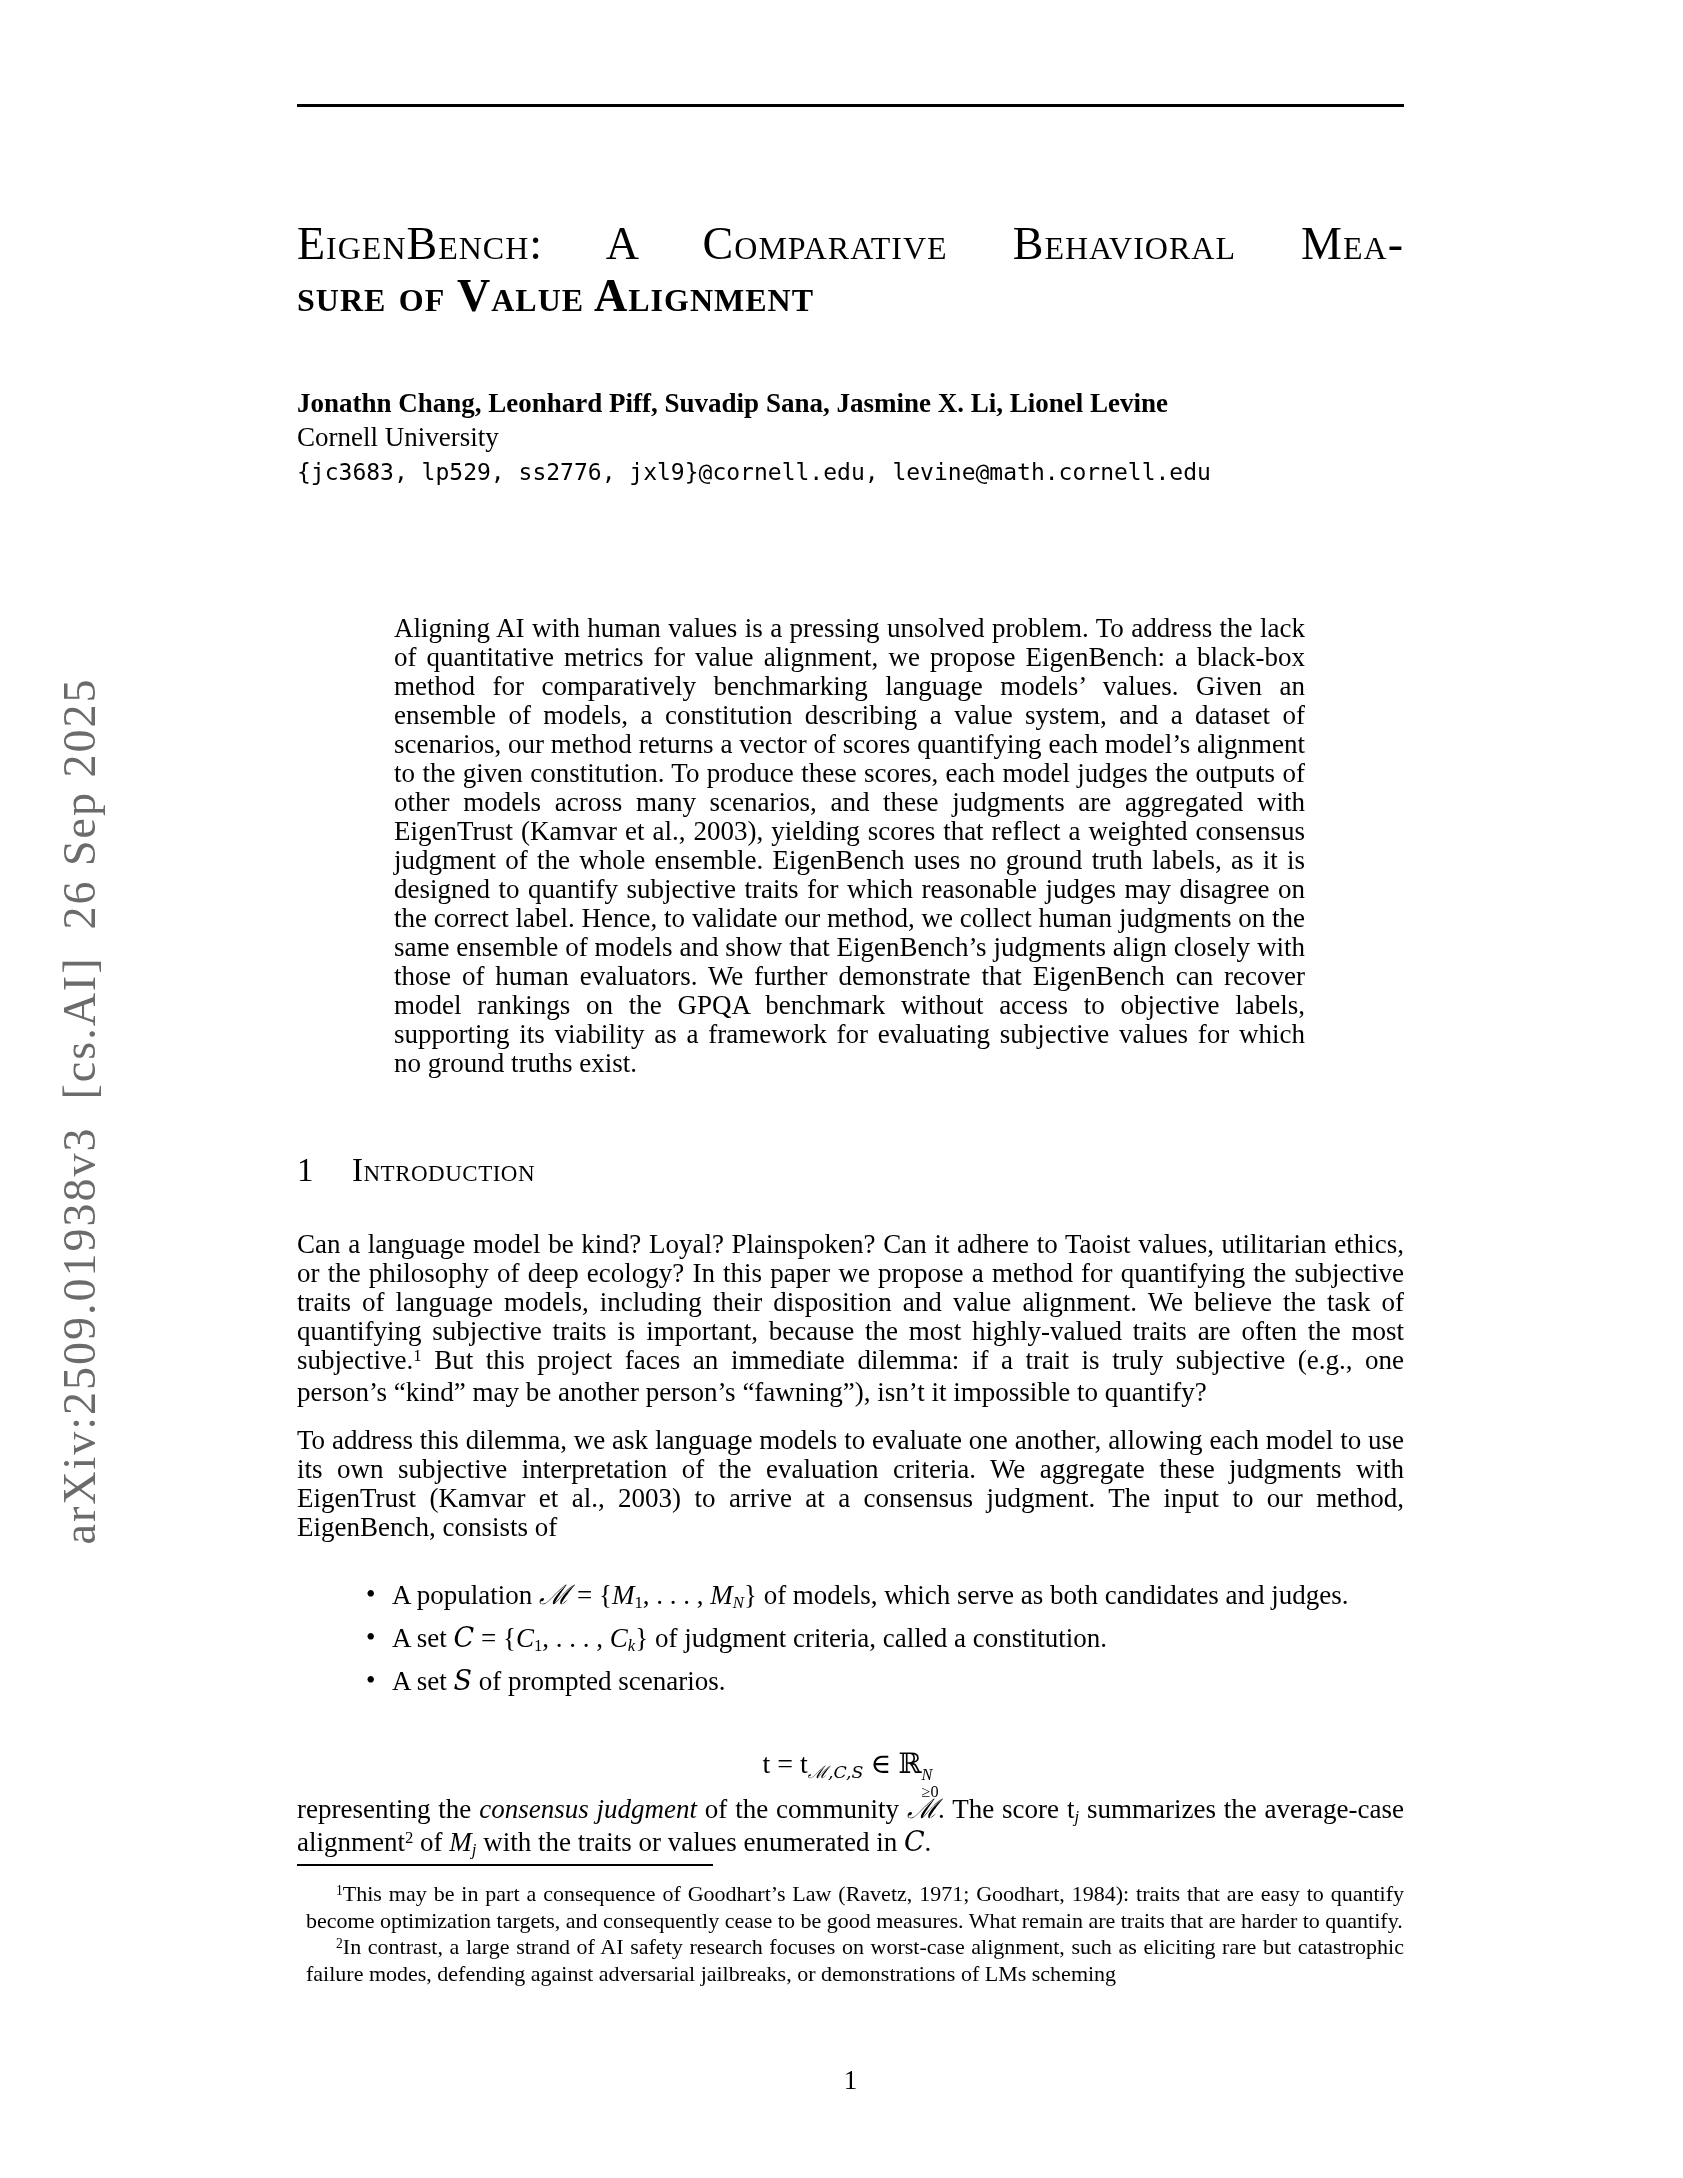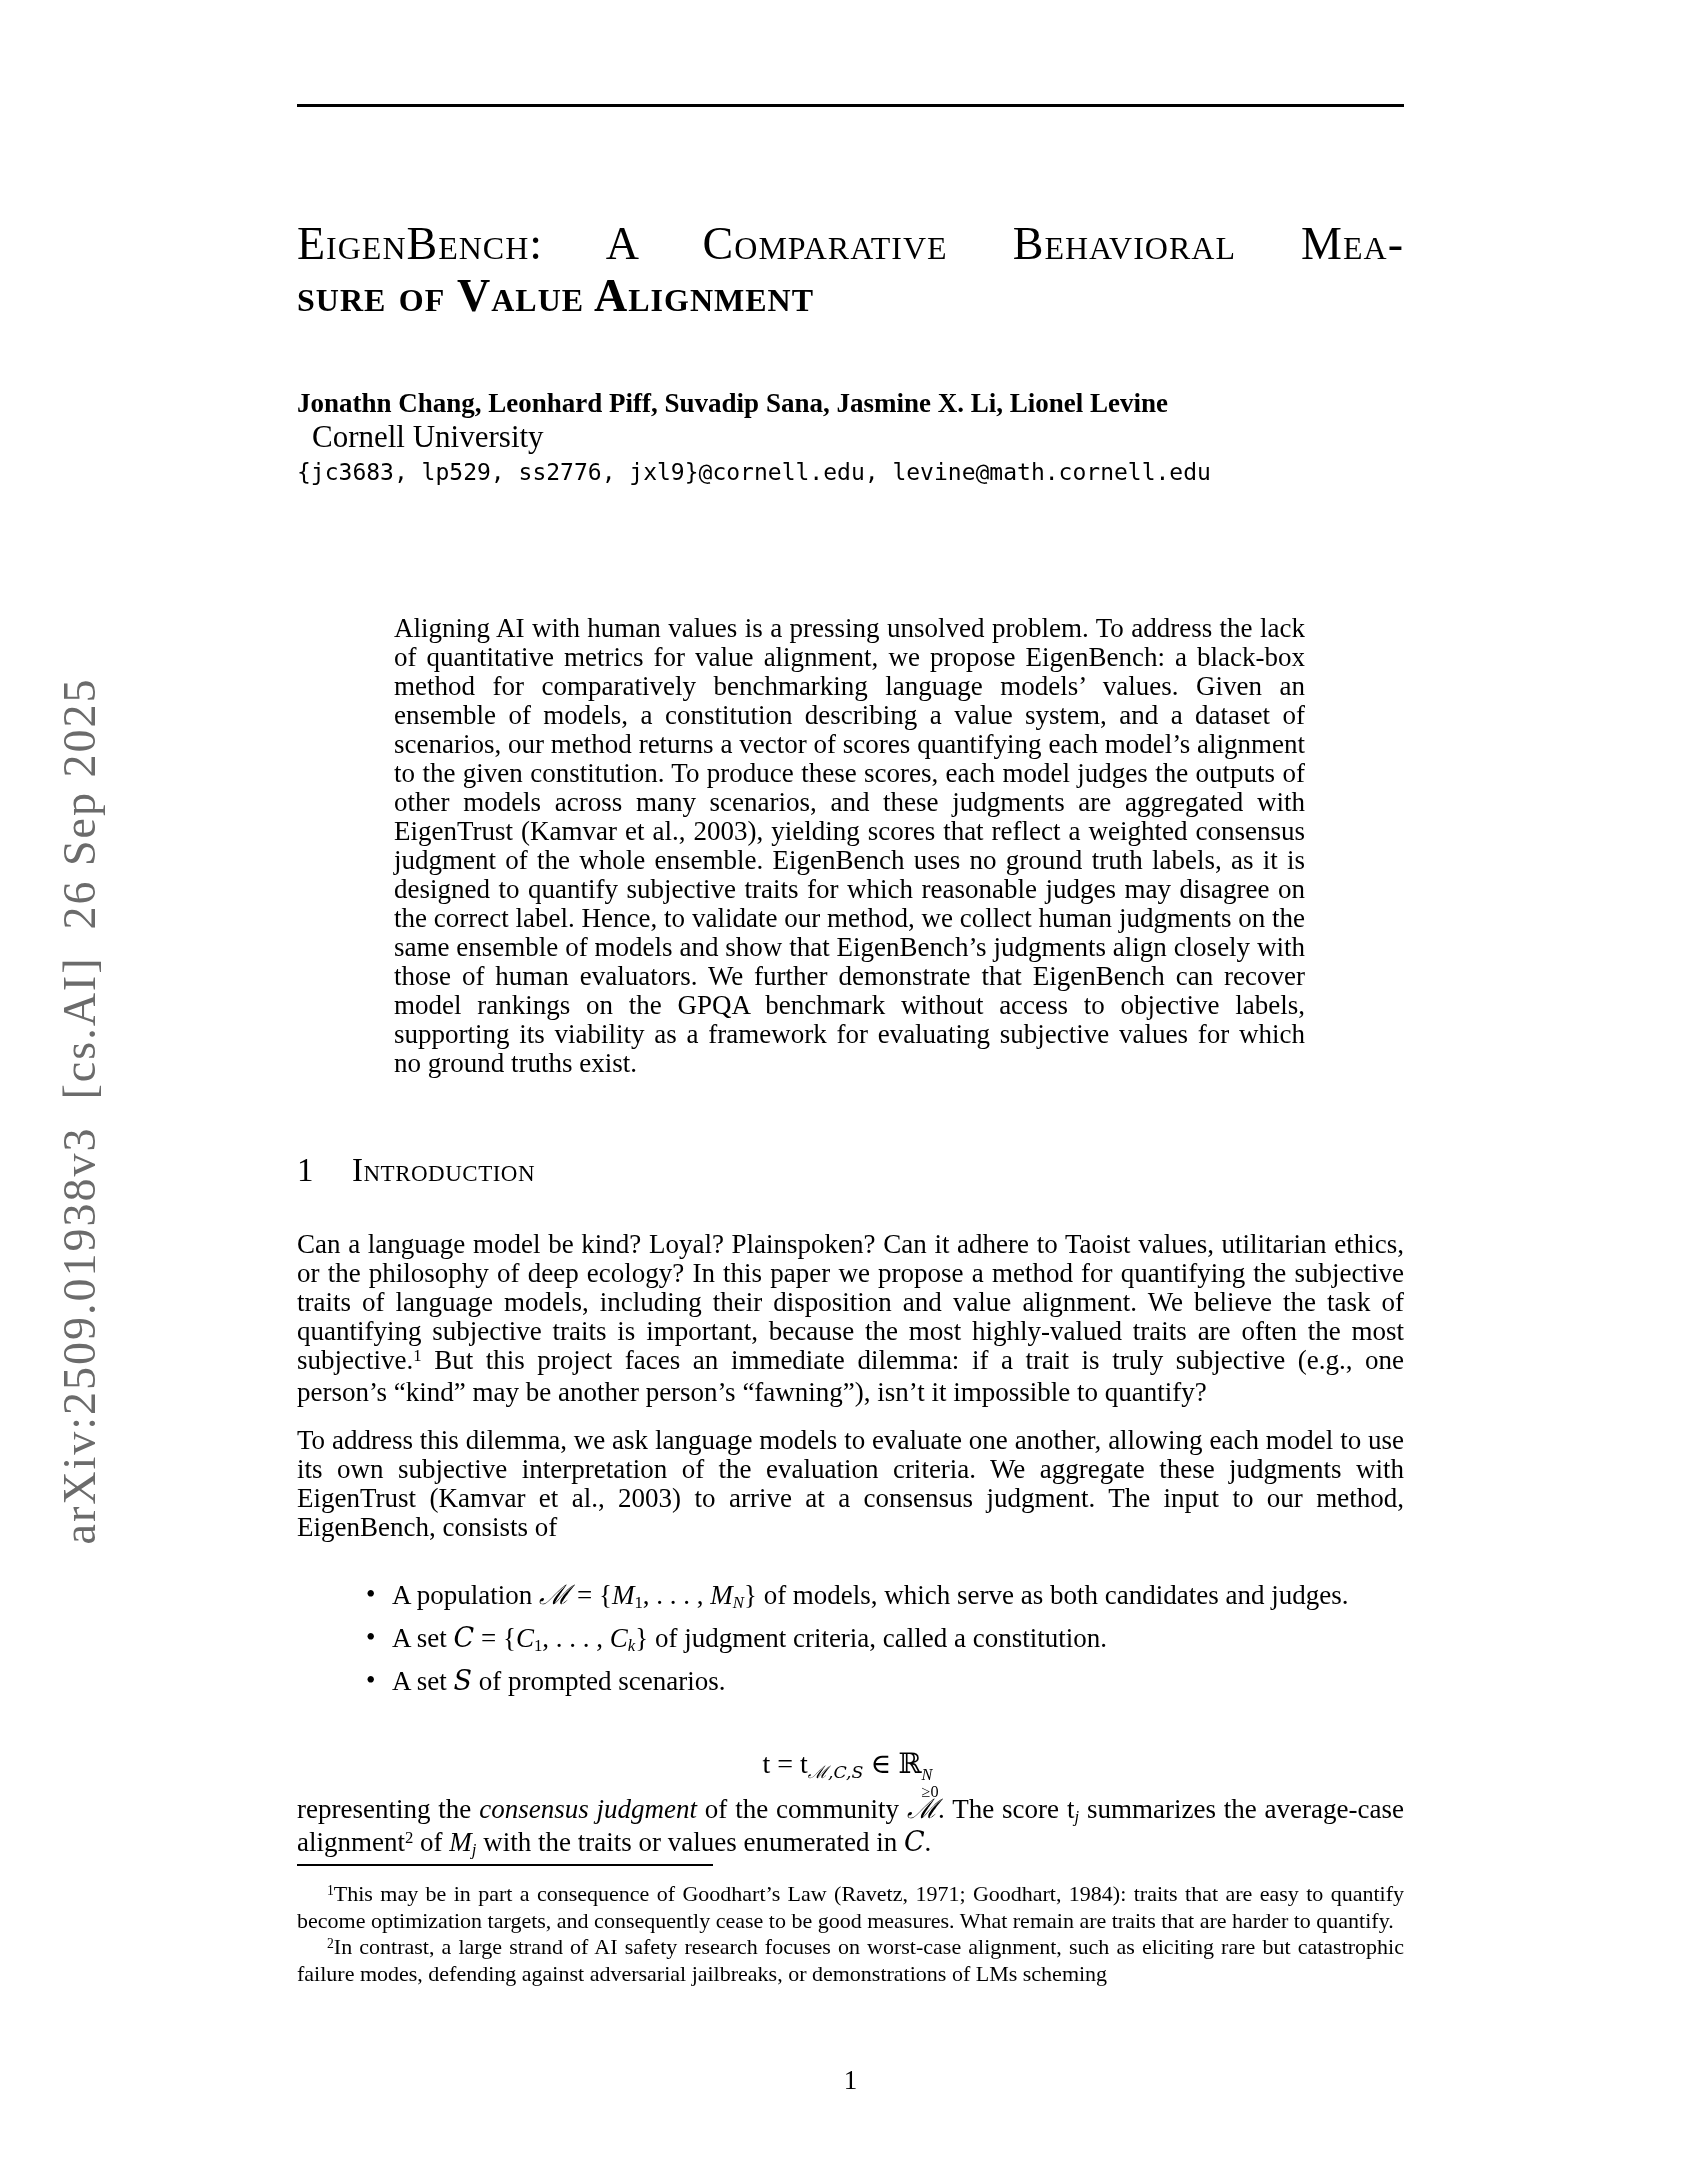--- a/index.html
+++ b/index.html
@@ -22,21 +22,21 @@
   .toprule{position:absolute;left:297px;top:104px;width:1107px;height:3px;background:#000;}
   .title{
     position:absolute;left:297px;top:218px;width:1107px;margin:0;
     font-size:46px;line-height:52px;font-weight:400;
     font-variant-caps:small-caps;letter-spacing:1px;
   }
   .tl1{display:block;text-align:justify;text-align-last:justify;white-space:nowrap;}
   .tl2{display:block;font-weight:bold;}
   .authors{position:absolute;left:297px;top:386px;width:1107px;}
   .names{font-weight:700;font-size:27px;line-height:34px;}
-  .affil{font-size:31px;line-height:34px;margin-left:15px;}
+  .affil{font-size:27px;line-height:34px;}
   .emails{font-family:"DejaVu Sans Mono","Liberation Mono",monospace;font-size:23px;line-height:36px;}
   .abs-head{
     position:absolute;left:297px;top:546px;width:1107px;
     text-align:center;font-size:34px;font-variant-caps:small-caps;letter-spacing:1px;
   }
   .abs-body{
     position:absolute;left:394px;top:614px;width:911px;margin:0;
     font-size:27px;line-height:29px;text-align:justify;
   }
   .sec-head{
@@ -58,21 +58,21 @@
   .bullets li{position:relative;margin:0 0 10px 0;}
   .bullets li::before{content:"\2022";position:absolute;left:-26px;top:0;}
   .p3{top:1705px;}
   .equation{
     position:absolute;left:297px;top:1740px;width:1107px;
     text-align:center;font-size:28px;line-height:48px;
   }
   .p4{top:1794px;}
   .fnrule{position:absolute;left:297px;top:1864px;width:416px;height:2px;background:#000;}
   .footnotes{position:absolute;left:297px;top:1882px;width:1107px;}
-  .fn{margin:0 0 2px 0;font-size:22px;line-height:24px;text-align:justify;text-indent:30px;}
+  .fn{margin:0 0 2px 9px;font-size:22px;line-height:24px;text-align:justify;text-indent:30px;}
   .pagenum{position:absolute;left:297px;top:2065px;width:1107px;text-align:center;font-size:27px;}
 
   
   .seg-b{font-weight:400;}
   .seg-i{font-style:italic;}
   .seg-cal{font-style:italic;font-family:"DejaVu Serif","Liberation Serif",serif;}
   .seg-bb{font-family:"DejaVu Serif","DejaVu Sans",serif;}
   .seg-sup{font-size:62%;position:relative;top:-0.45em;}
   .seg-sub{font-size:62%;position:relative;top:0.25em;}
   .seg-subi{font-size:62%;position:relative;top:0.25em;font-style:italic;}

